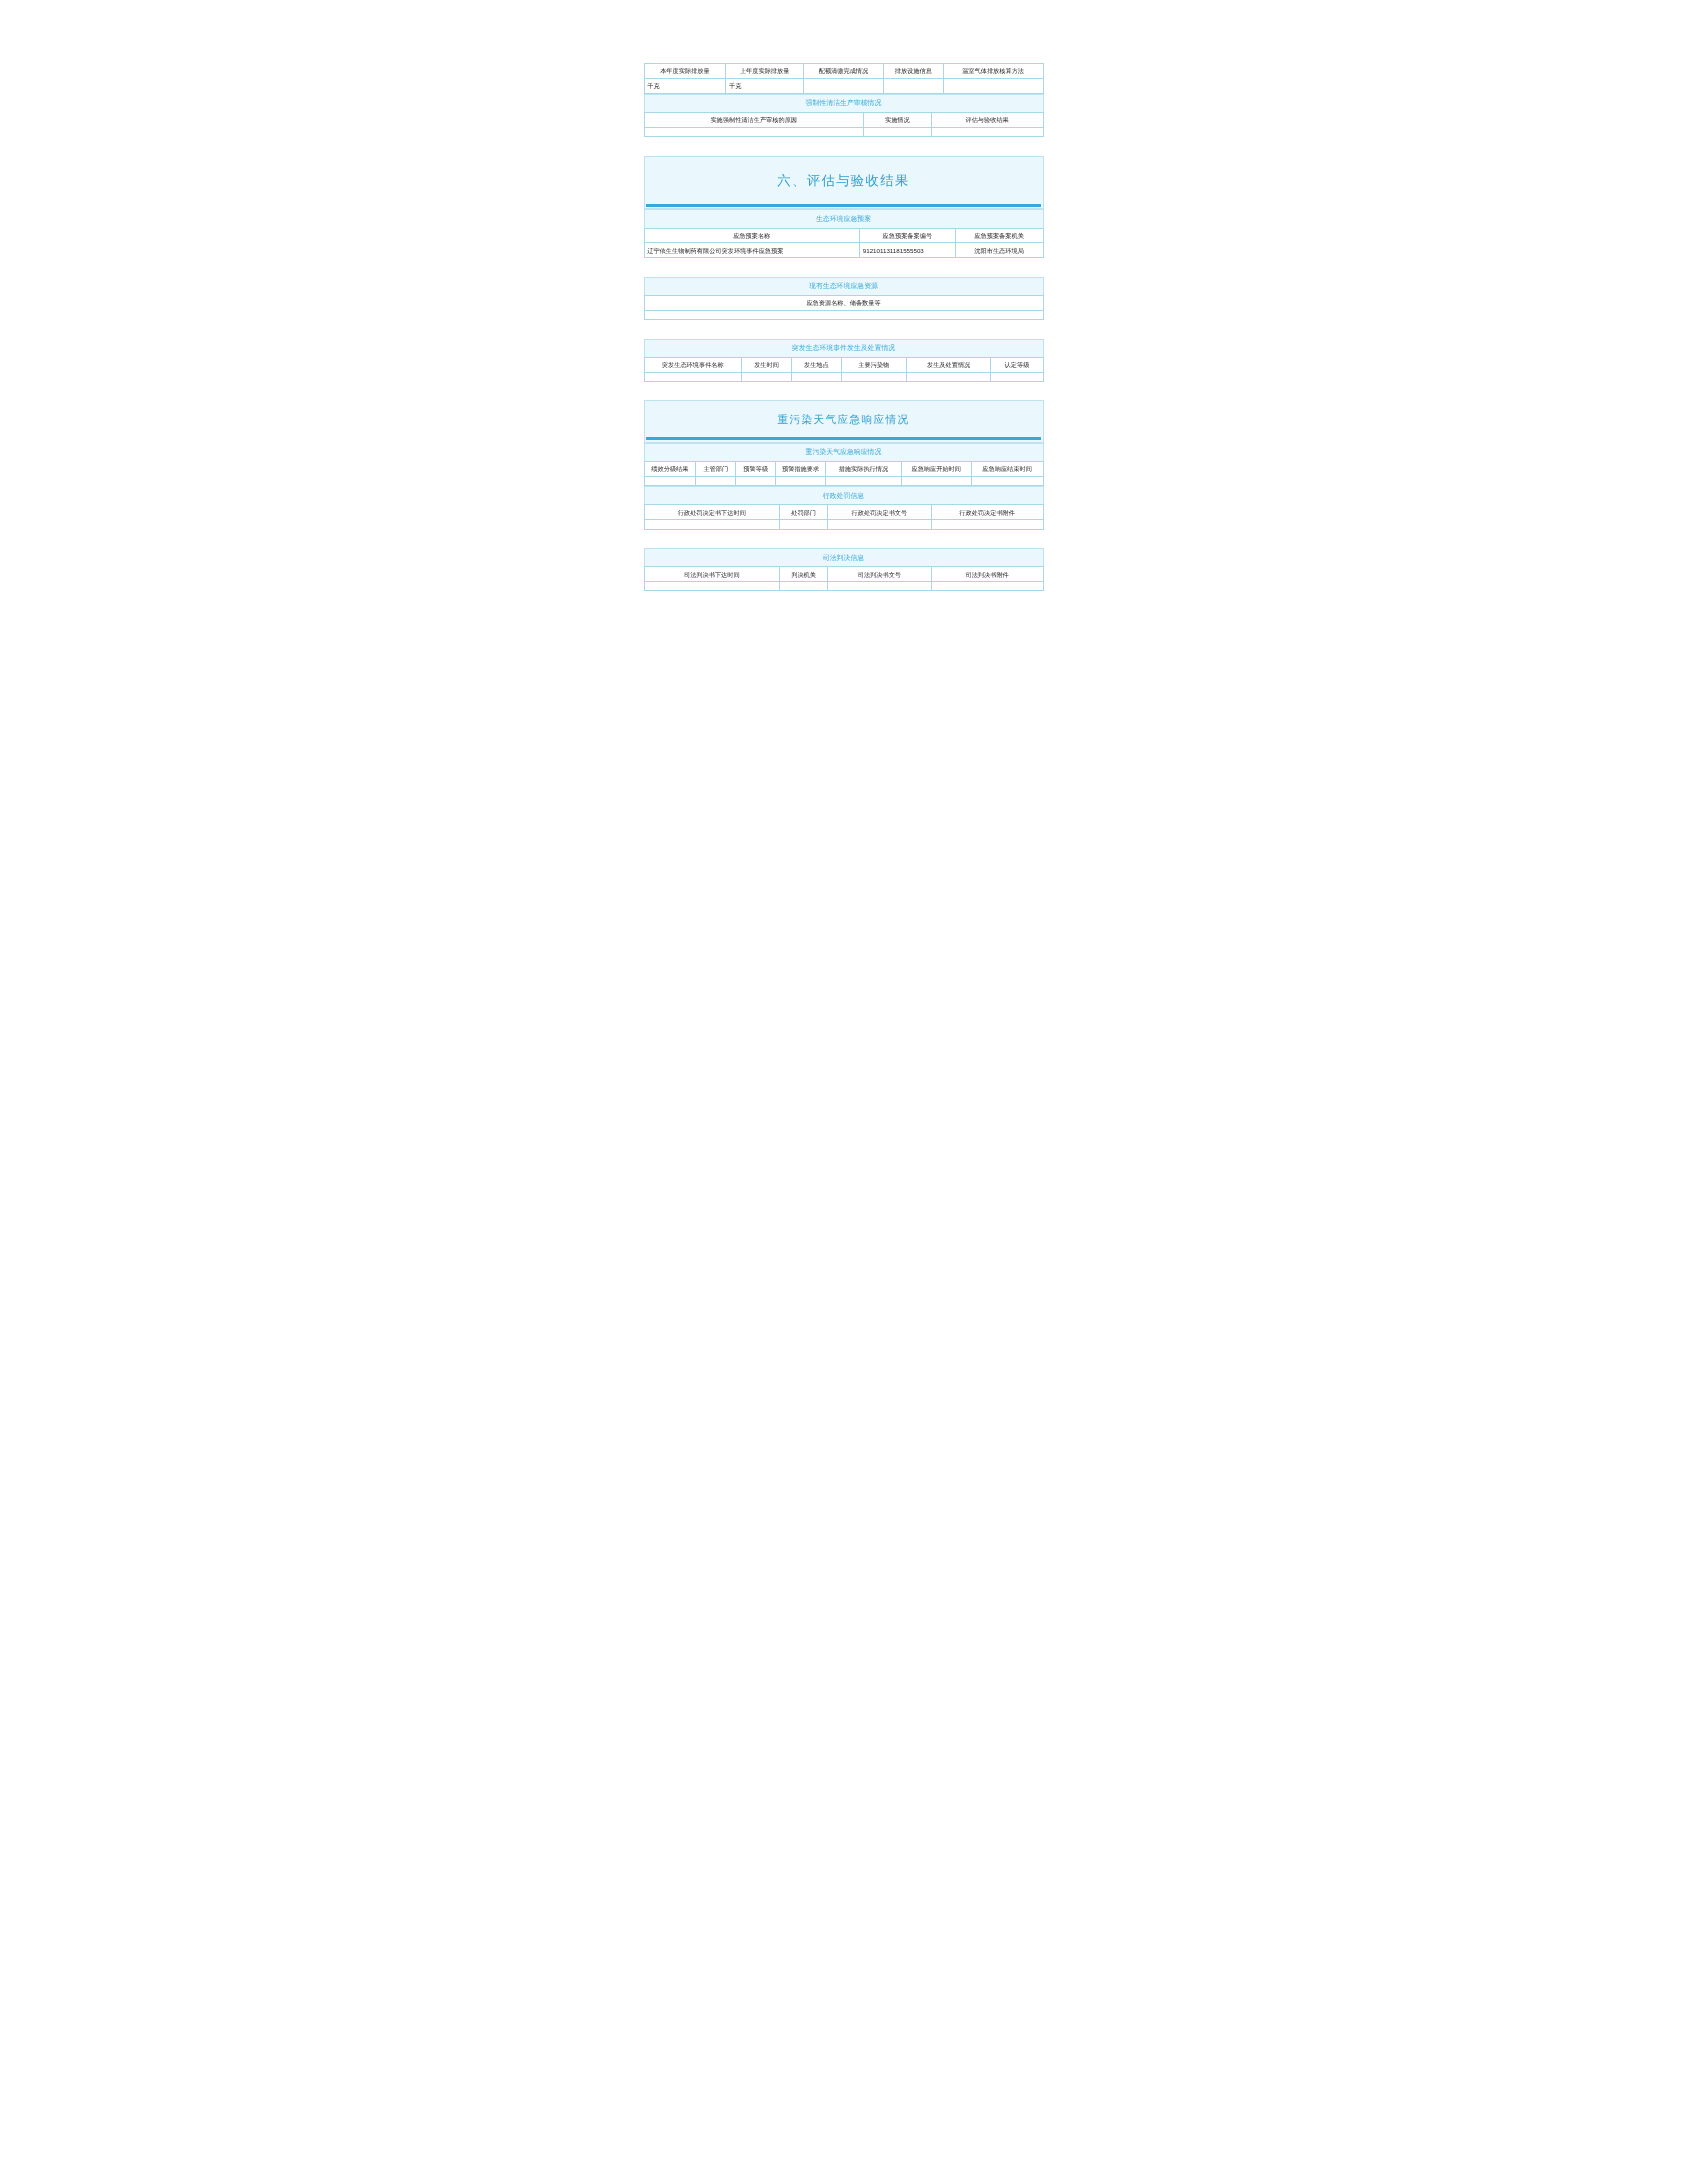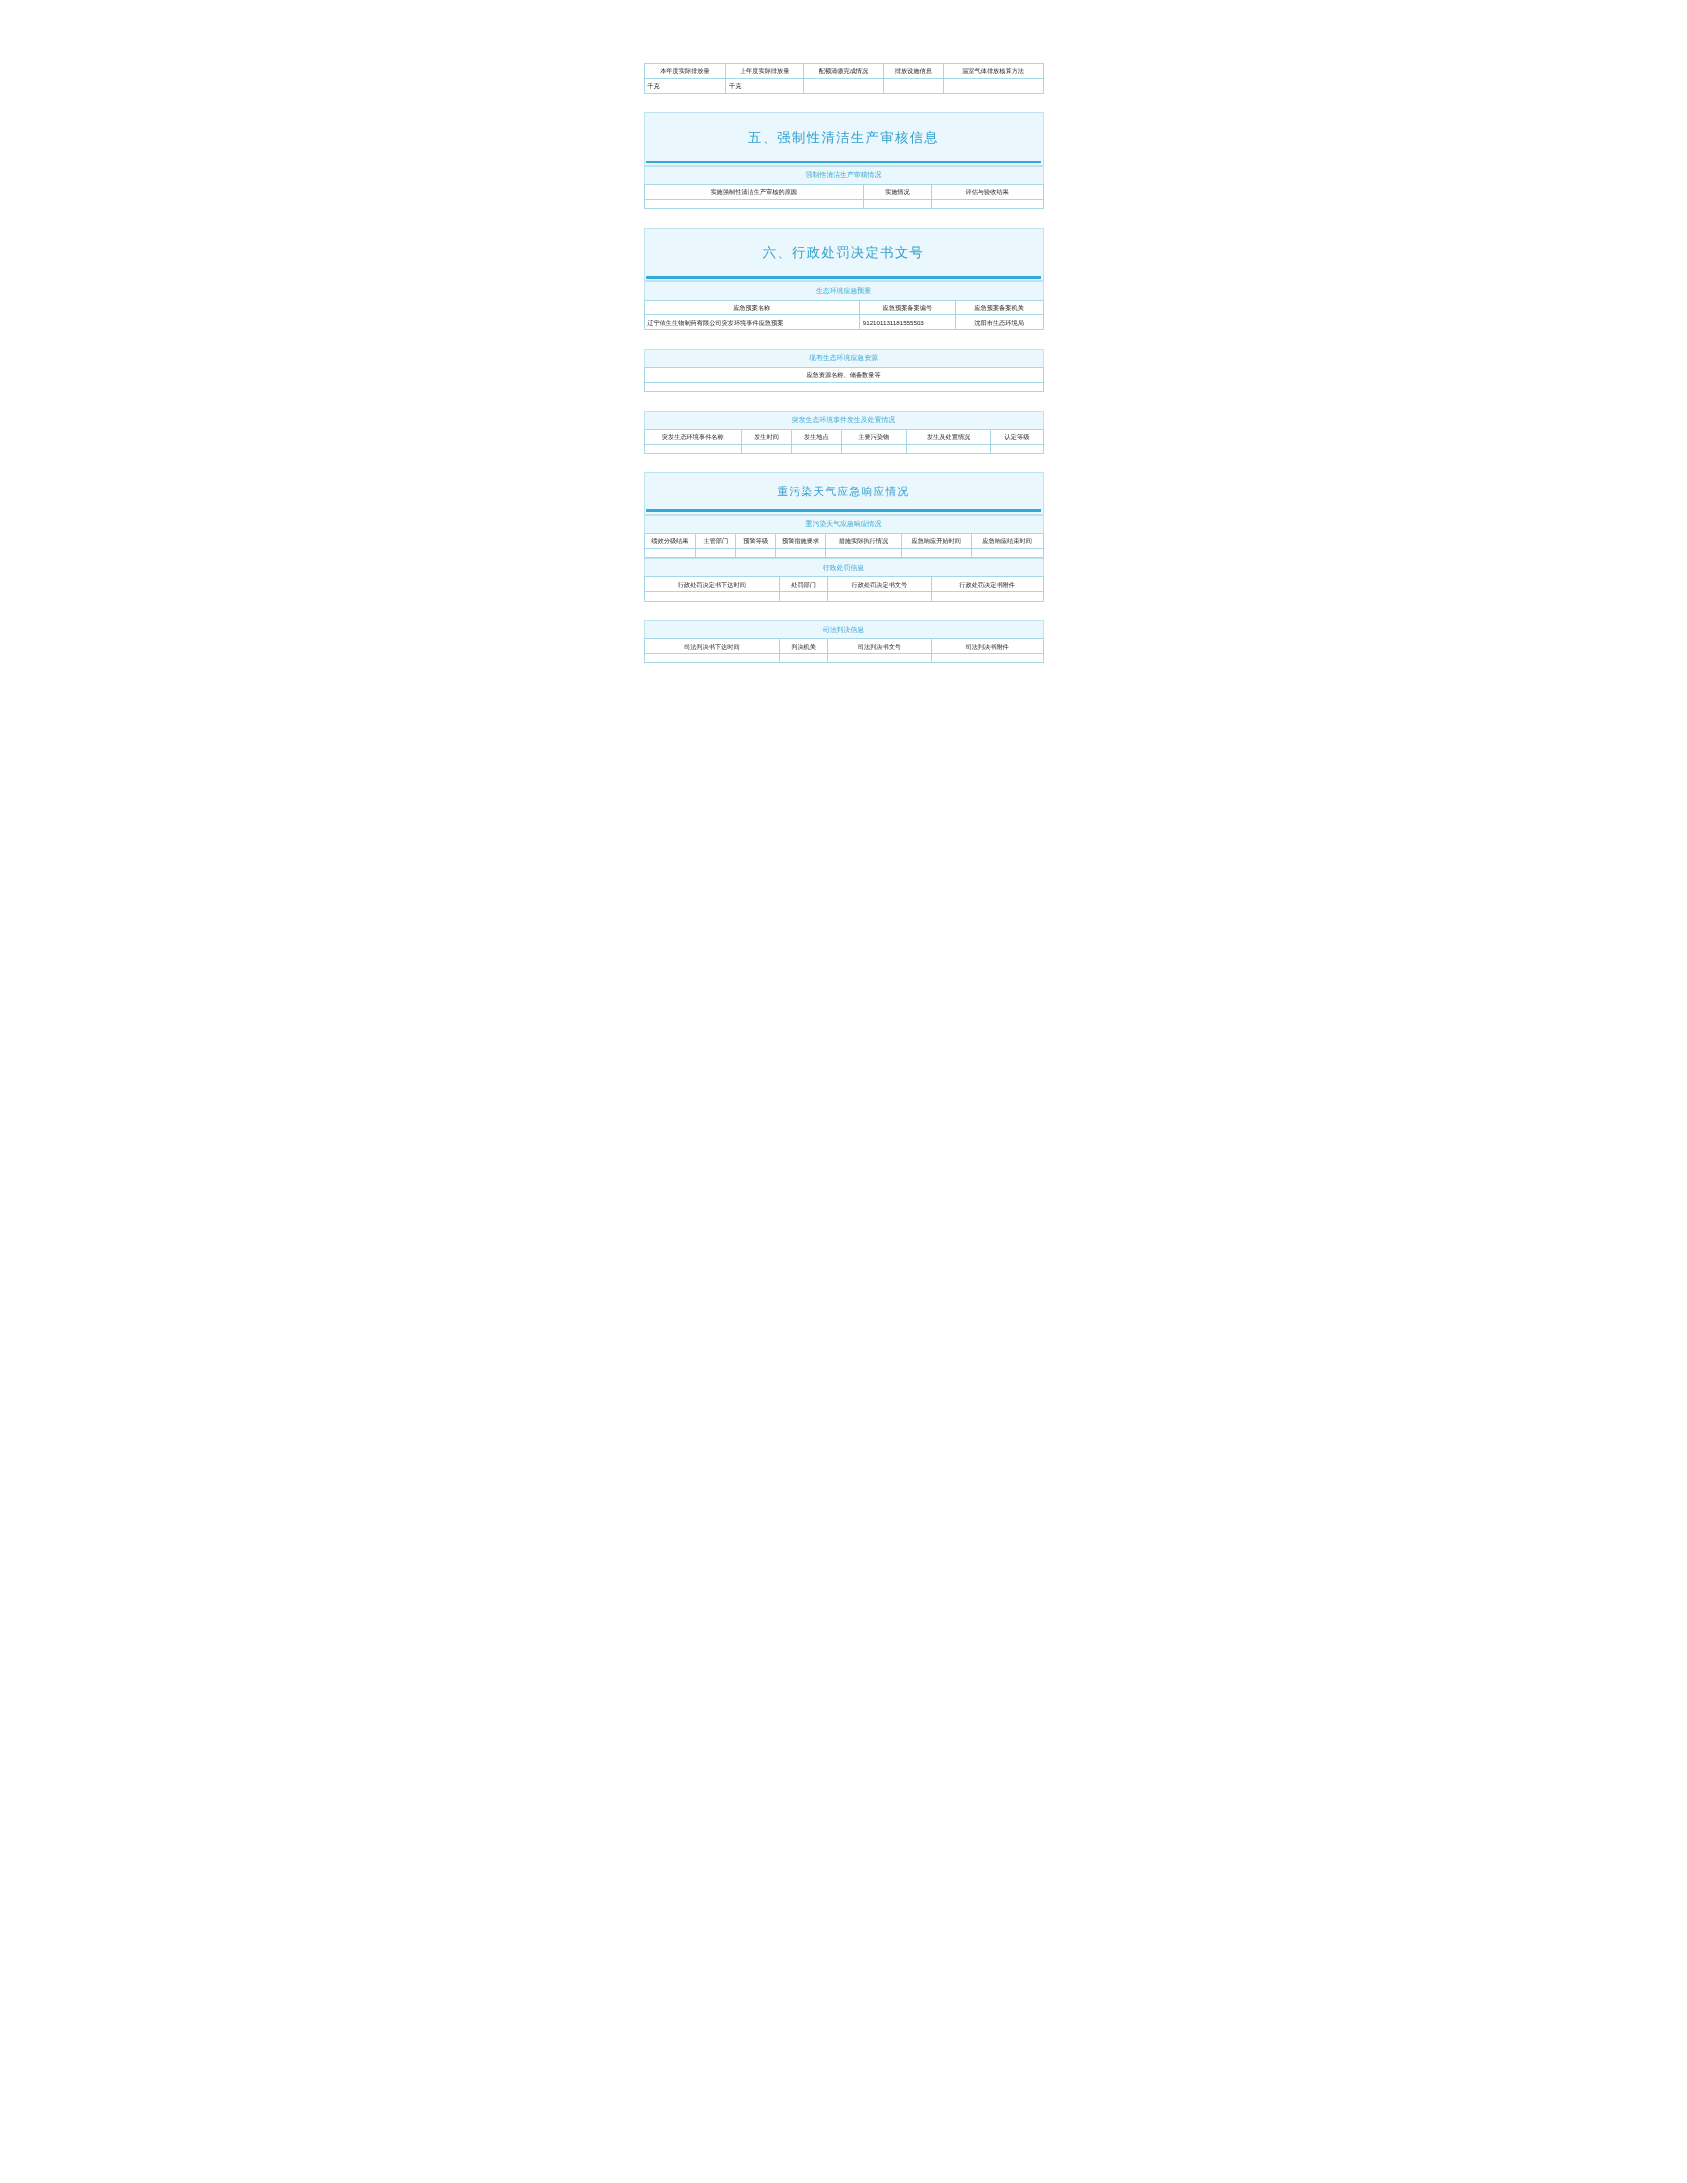--- a/index.html
+++ b/index.html
@@ -105,24 +105,20 @@
       <tr>
         <td class="left">千克</td>
         <td class="left">千克</td>
         <td></td>
         <td></td>
         <td></td>
       </tr>
     </tbody>
       </table>
 
-    <div class="section-banner block">
-      <div class="title">五、强制性清洁生产审核信息</div>
-      <div class="rule"></div>
-    </div>
 
     <div>
       <div class="sub-band">强制性清洁生产审核情况</div>
       <table class="grid">
         <colgroup>
           <col style="width:55%">
           <col style="width:17%">
           <col style="width:28%">
         </colgroup>
         <tbody>
@@ -134,21 +130,21 @@
         <tr class="empty-row">
           <td></td>
           <td></td>
           <td></td>
         </tr>
       </tbody>
         </table>
     </div>
 
     <div class="section-banner block">
-      <div class="title">六、行政处罚决定书文号</div>
+      <div class="title">六、评估与验收结果</div>
       <div class="rule"></div>
     </div>
 
     <div>
       <div class="sub-band">生态环境应急预案</div>
       <table class="grid">
         <colgroup>
           <col style="width:54%">
           <col style="width:24%">
           <col style="width:22%">

